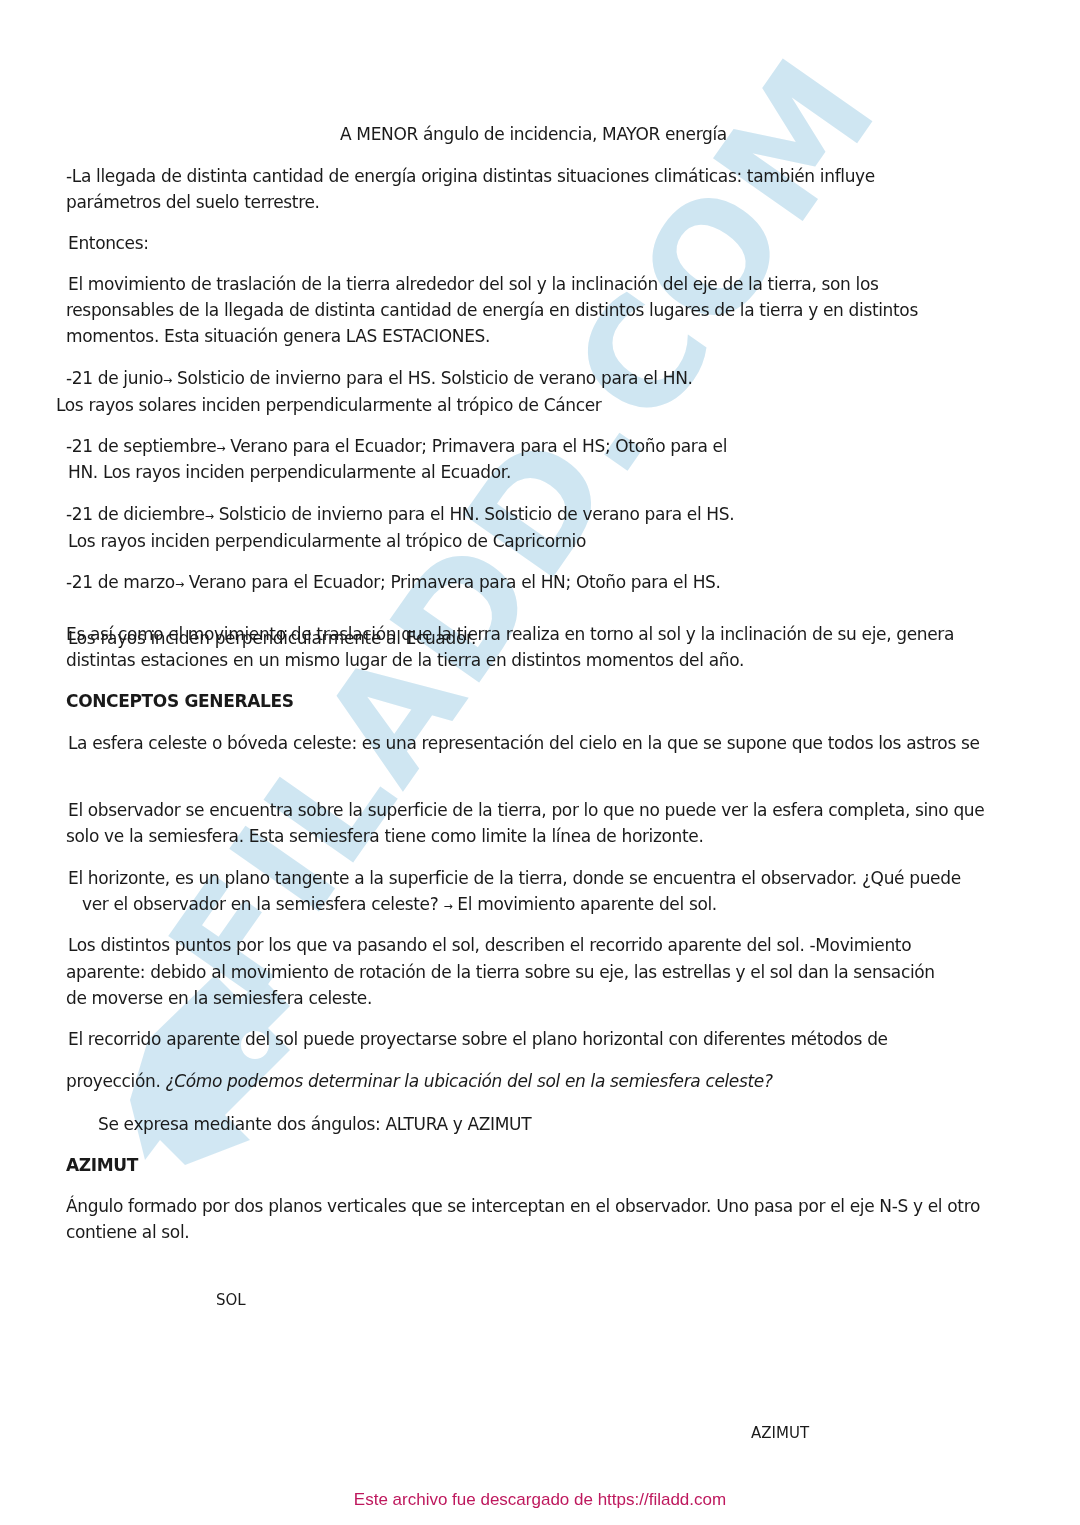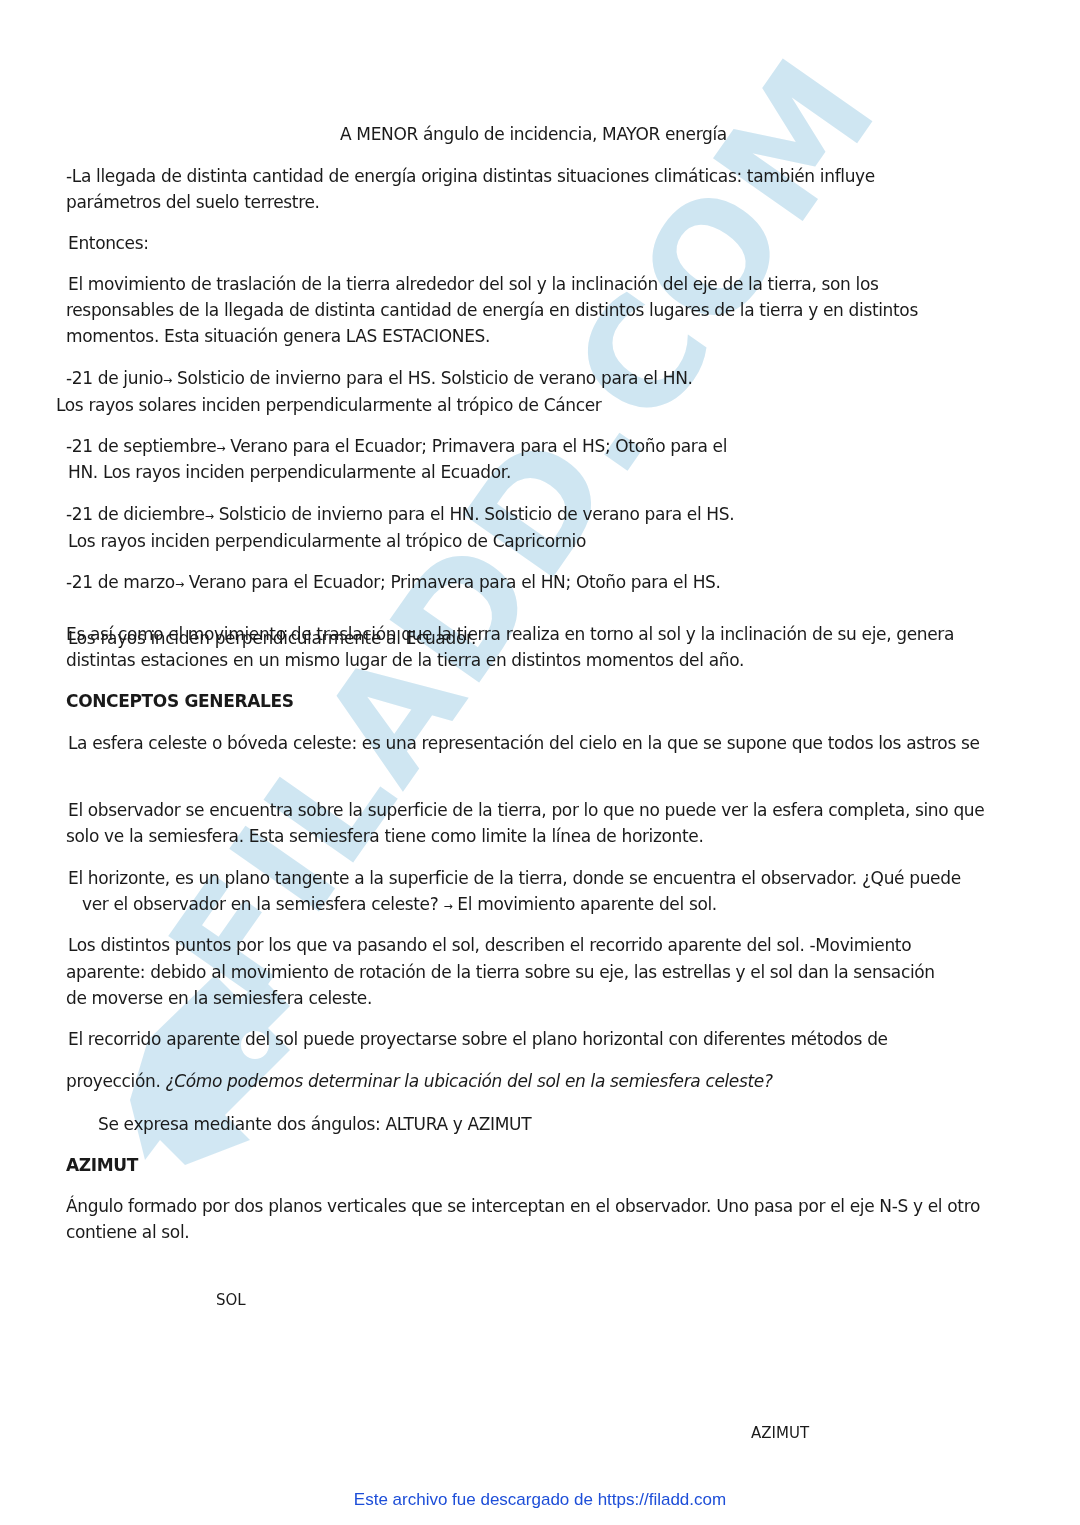--- a/index.html
+++ b/index.html
@@ -6,21 +6,21 @@
     body { width: 1080px; height: 1525px; position: relative; overflow: hidden;
       font-family: "DejaVu Sans", "Liberation Sans", sans-serif; color: #1a1a1a; }
     .page { position: absolute; left: 0; top: 0; width: 1080px; height: 1525px; }
     .watermark { position: absolute; left: 0; top: 0; width: 1080px; height: 1525px; pointer-events: none; z-index: 0; }
     .content { position: absolute; left: 0; top: 0; width: 876px; height: 1525px; z-index: 1; }
     .line { position: absolute; font-size: 17px; line-height: 26px; white-space: nowrap; letter-spacing: -0.35px; }
     .bold { font-weight: bold; }
     .italic { font-style: italic; }
     .small { font-size: 15px; letter-spacing: 0; }
     .footer { position: absolute; left: 0; width: 1080px; text-align: center; top: 1490px;
-      font-family: "Liberation Sans", sans-serif; font-size: 17px; color: #1d4ed8; }
+      font-family: "Liberation Sans", sans-serif; font-size: 17px; color: #be185d; }
     .arrow { font-size: 11px; }
   </style>
 </head>
 <body>
 
 <div class="page">
 
   <svg class="watermark" viewBox="0 0 1080 1525" xmlns="http://www.w3.org/2000/svg">
     <g fill="#cfe6f2">
       <path d="M148 1040 L215 975 L240 1000 L262 978 L290 1006 L268 1028 L290 1050 L225 1115 L250 1140 L185 1165 L160 1140 L145 1160 L130 1100 Z" opacity="0.95"></path>

